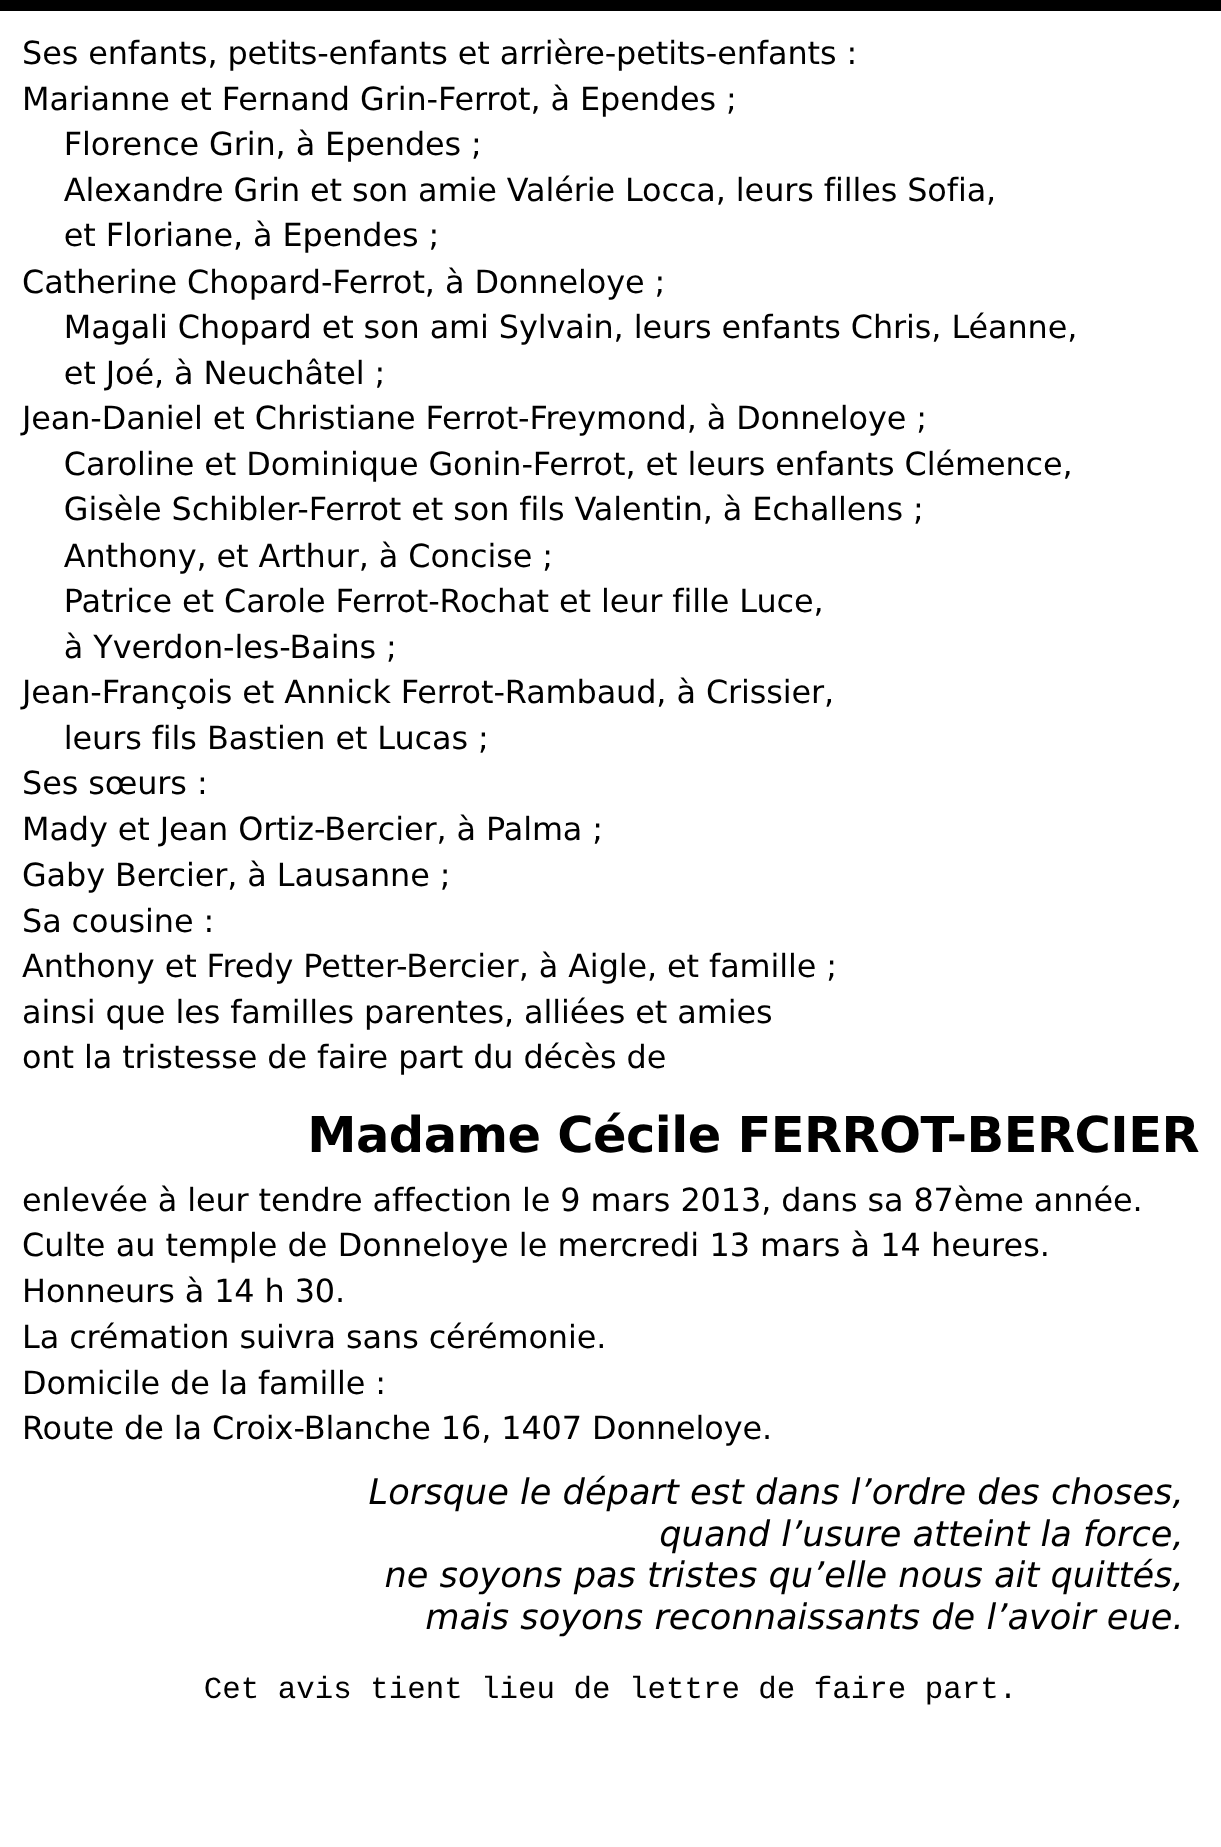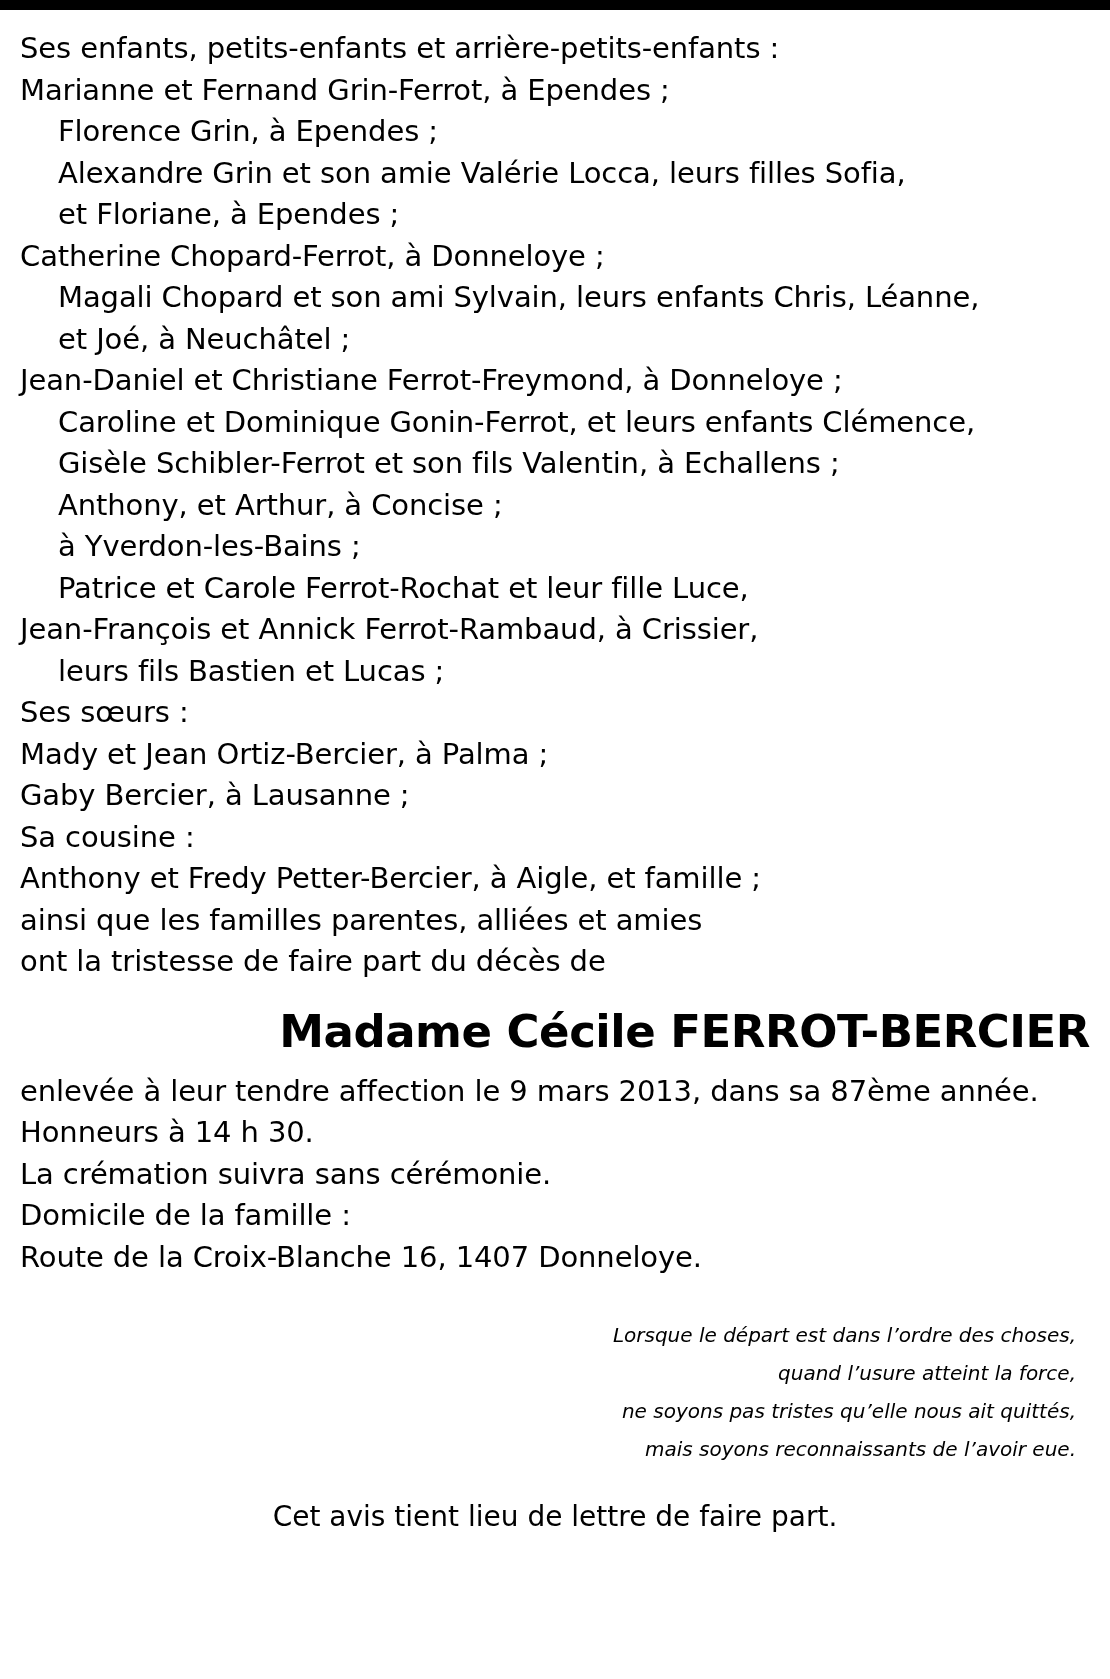--- a/index.html
+++ b/index.html
@@ -57,35 +57,36 @@
     margin-bottom: 8px;
     letter-spacing: -0.5px;
   }
   .strong-line {
     font-size: 29px;
     line-height: 41.5px;
     font-weight: bold;
     white-space: pre;
   }
   .poem {
-    margin-top: 38px;
+    margin-top: 17px;
     text-align: right;
     padding-right: 14px;
     font-style: italic;
-    font-size: 20px;
+    font-size: 32px;
     line-height: 38px;
   }
   .poem div {
     white-space: pre;
   }
   .footer {
     margin-top: 30px;
     text-align: center;
     font-size: 28px;
     line-height: 38px;
+    font-family: Liberation Mono, monospace;
   }
 </style>
 </head>
 <body>
 
 <div class="page">
 
   <div class="top-rule"></div>
 
   <div class="content">
@@ -96,37 +97,38 @@
         <div class="line indent"><span>Florence </span><span class="bold">Grin</span><span>, à Ependes ;</span></div>
         <div class="line indent"><span>Alexandre </span><span class="bold">Grin</span><span> et son amie Valérie </span><span class="bold">Locca</span><span>, leurs filles Sofia,</span></div>
         <div class="line indent"><span>et Floriane, à Ependes ;</span></div>
         <div class="line"><span>Catherine </span><span class="bold">Chopard-Ferrot</span><span>, à Donneloye ;</span></div>
         <div class="line indent"><span>Magali </span><span class="bold">Chopard</span><span> et son ami Sylvain, leurs enfants Chris, Léanne,</span></div>
         <div class="line indent"><span>et Joé, à Neuchâtel ;</span></div>
         <div class="line"><span>Jean-Daniel et Christiane </span><span class="bold">Ferrot-Freymond</span><span>, à Donneloye ;</span></div>
         <div class="line indent"><span>Caroline et Dominique </span><span class="bold">Gonin-Ferrot</span><span>, et leurs enfants Clémence,</span></div>
         <div class="line indent"><span>Gisèle </span><span class="bold">Schibler-Ferrot</span><span> et son fils Valentin, à Echallens ;</span></div>
         <div class="line indent"><span>Anthony, et Arthur, à Concise ;</span></div>
+        <div class="line indent"><span>Patrice et Carole </span><span class="bold">Ferrot-Rochat</span><span> et leur fille Luce,</span></div>
         <div class="line indent"><span>à Yverdon-les-Bains ;</span></div>
-        <div class="line indent"><span>Patrice et Carole </span><span class="bold">Ferrot-Rochat</span><span> et leur fille Luce,</span></div>
         <div class="line"><span>Jean-François et Annick </span><span class="bold">Ferrot-Rambaud</span><span>, à Crissier,</span></div>
         <div class="line indent"><span>leurs fils Bastien et Lucas ;</span></div>
         <div class="line"><span>Ses sœurs :</span></div>
         <div class="line"><span>Mady et Jean </span><span class="bold">Ortiz-Bercier</span><span>, à Palma ;</span></div>
         <div class="line"><span>Gaby </span><span class="bold">Bercier</span><span>, à Lausanne ;</span></div>
         <div class="line"><span>Sa cousine :</span></div>
         <div class="line"><span>Anthony et Fredy </span><span class="bold">Petter-Bercier</span><span>, à Aigle, et famille ;</span></div>
         <div class="line"><span>ainsi que les familles parentes, alliées et amies</span></div>
         <div class="line"><span>ont la tristesse de faire part du décès de</span></div>
       </div>
 
     <div class="name-block">Madame Cécile FERROT-BERCIER</div>
 
     <div id="detail-block">
         <div class="line"><span>enlevée à leur tendre affection le 9 mars 2013, dans sa 87ème année.</span></div>
+        <div class="strong-line"><span class="bold">Culte au temple de Donneloye le mercredi 13 mars à 14 heures.</span></div>
         <div class="line"><span>Honneurs à 14 h 30.</span></div>
         <div class="line"><span>La crémation suivra sans cérémonie.</span></div>
         <div class="line"><span>Domicile de la famille :</span></div>
         <div class="line"><span>Route de la Croix-Blanche 16, 1407 </span><span class="bold">Donneloye</span><span>.</span></div>
       </div>
 
     <div class="poem" id="poem-block">
         <div>Lorsque le départ est dans l’ordre des choses,</div>
         <div>quand l’usure atteint la force,</div>
         <div>ne soyons pas tristes qu’elle nous ait quittés,</div>

